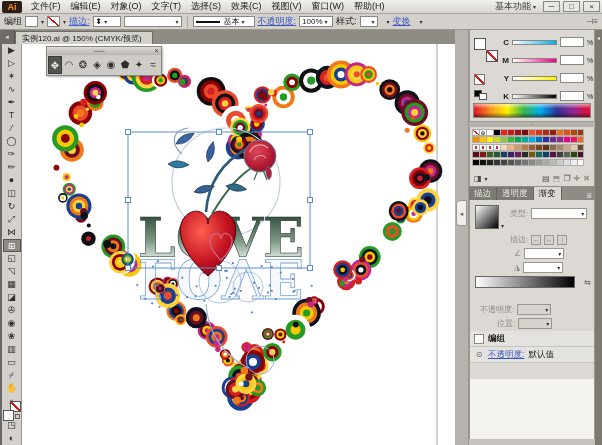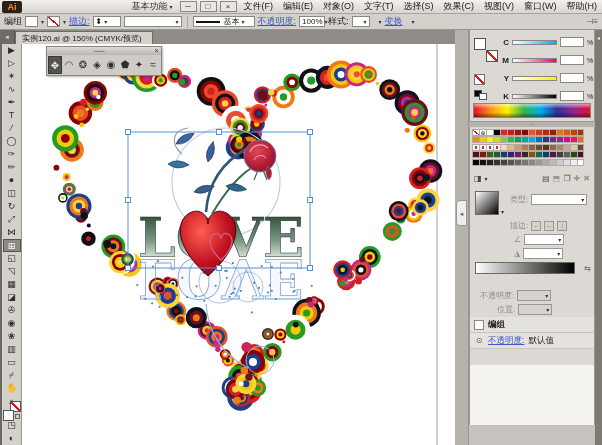--- a/index.html
+++ b/index.html
@@ -106,40 +106,40 @@
   .app-eye{font-size:8px;color:#555;width:10px;text-align:center;}
   .app-link{color:#3a57c4;text-decoration:underline;}
   .app-bold{font-weight:bold;}
   .app-rest{position:absolute;left:0;right:0;bottom:0;background:#f4f3f0;}
 </style>
 </head>
 <body>
 
 <div id="menubar">
   <div id="ai-logo">Ai</div>
-  <div id="menubar-right">
-    <span id="workspace-switcher">
-      <span>基本功能</span>
-      <span class="dd">▾</span>
-    </span>
-    <span class="win-btn">─</span>
-    <span class="win-btn">□</span>
-    <span class="win-btn">×</span>
-  </div>
   <div id="menu-items" style="display: flex;">
       <span class="menu-item">文件(F)</span>
       <span class="menu-item">编辑(E)</span>
       <span class="menu-item">对象(O)</span>
       <span class="menu-item">文字(T)</span>
       <span class="menu-item">选择(S)</span>
       <span class="menu-item">效果(C)</span>
       <span class="menu-item">视图(V)</span>
       <span class="menu-item">窗口(W)</span>
       <span class="menu-item">帮助(H)</span>
     </div>
+  <div id="menubar-right">
+    <span id="workspace-switcher">
+      <span>基本功能</span>
+      <span class="dd">▾</span>
+    </span>
+    <span class="win-btn">─</span>
+    <span class="win-btn">□</span>
+    <span class="win-btn">×</span>
+  </div>
 </div>
 
 <div id="ctrlbar">
   <span class="cb-label">编组</span>
   <span class="cb-sw"></span>
     <span class="dd">▾</span>
   <span class="cb-sw none-slash"></span>
     <span class="dd">▾</span>
   <span class="cb-link">描边:</span>
   <span class="cb-box" style="width:28px">
@@ -150,21 +150,21 @@
       <span style="flex:1"></span>
       <span class="dd">▾</span>
     </span>
   <span class="cb-sep"></span>
   <span class="cb-box" style="width:62px">
       <span class="stroke-line"></span>
       <span>基本</span>
       <span class="dd">▾</span>
     </span>
   <span class="cb-link">不透明度:</span>
-  <span class="cb-box" style="width:26px">
+  <span class="cb-box" style="width:34px">
       <span>100%</span>
       <span class="dd">▾</span>
     </span>
   <span class="cb-label">样式:</span>
   <span class="cb-box" style="width:18px">
       <span style="flex:1"></span>
       <span class="dd">▾</span>
     </span>
   <span class="cb-icon"></span>
   <span class="cb-icon"></span>
@@ -943,20 +943,26 @@
       <span class="swf-btn">◨</span>
         <span class="dd">▾</span>
       <span style="flex:1"></span>
       <span class="swf-btn">▤</span>
       <span class="swf-btn dim">⬒</span>
       <span class="swf-btn">❐</span>
       <span class="swf-btn dim">✚</span>
       <span class="swf-btn dim">✖</span>
     </div>
 
+    <div class="pgroup-header">
+      <span class="ptab">描边</span>
+      <span class="ptab">透明度</span>
+      <span class="ptab active">渐变</span>
+      <span class="hdr-icons"><span>≣</span></span>
+    </div>
     <div class="pbody" id="grad-body">
       <div id="grad-thumb"></div>
       <span id="grad-thumb-dd" class="dd">▾</span>
       <div class="g-row" style="left:40px;top:8px;">
         <span class="g-label">类型:</span>
         <span class="g-box" style="width:56px">
             <span class="dd">▾</span>
           </span>
       </div>
       <div class="g-row" style="left:40px;top:34px;">

